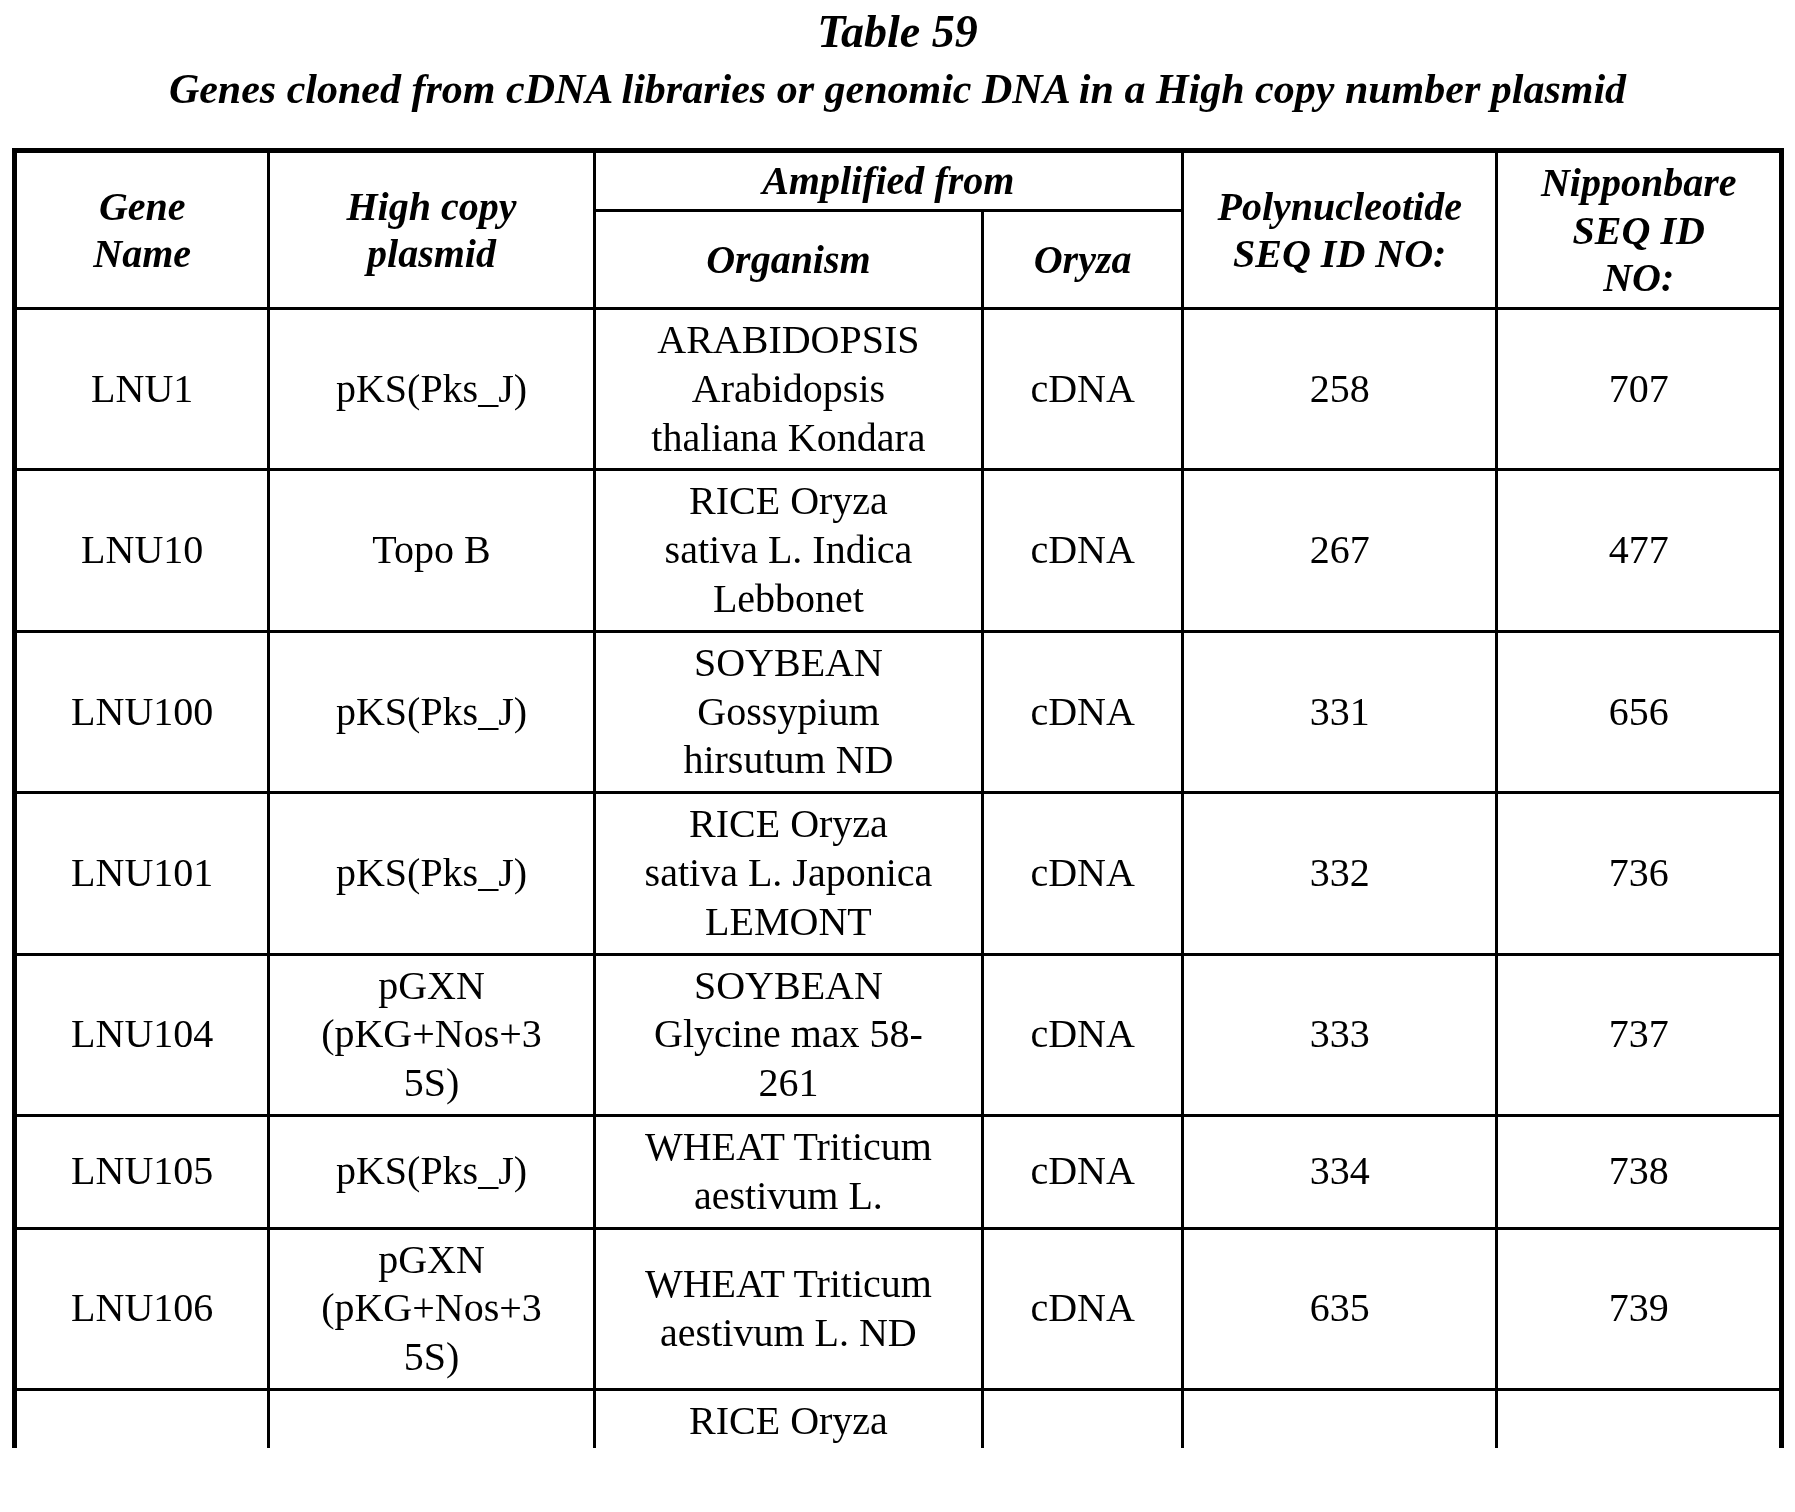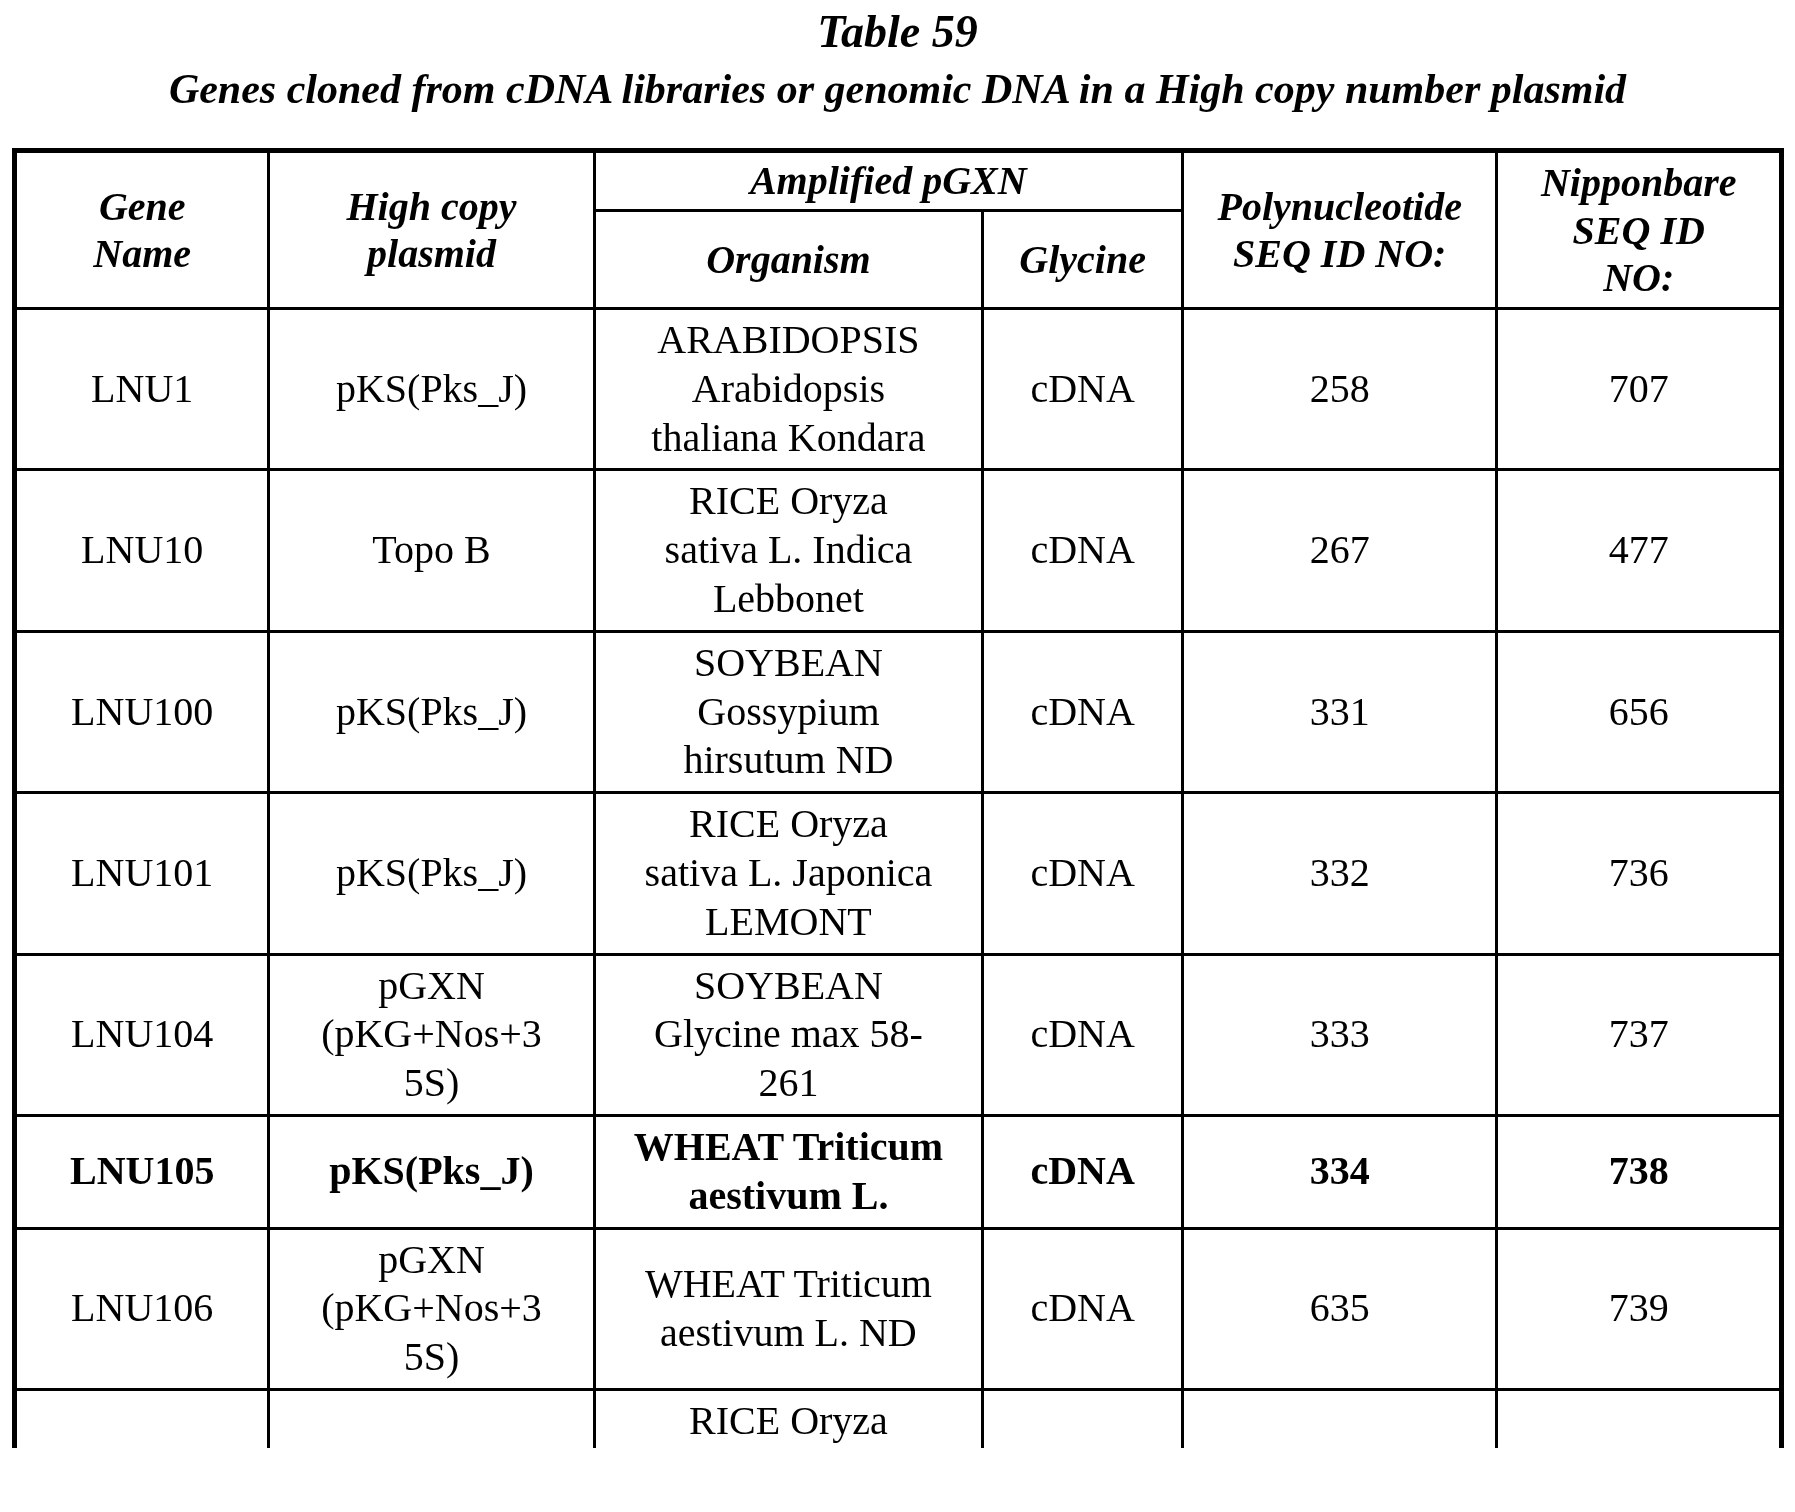--- a/index.html
+++ b/index.html
@@ -62,21 +62,20 @@
   }
   .genes td {
     font-size: 40px;
     line-height: 1.22;
   }
   .genes tbody tr {
     height: 158px;
   }
   .genes tbody tr.short {
     height: 112px;
-    font-weight: bold;
   }
   col.c-gene  { width: 14.4%; }
   col.c-plas  { width: 18.4%; }
   col.c-org   { width: 22.0%; }
   col.c-ori   { width: 11.3%; }
   col.c-poly  { width: 17.8%; }
   col.c-pep   { width: 16.1%; }
 </style>
 </head>
 <body>
@@ -94,30 +93,30 @@
         <col class="c-ori">
         <col class="c-poly">
         <col class="c-pep">
     </colgroup>
     <thead>
       <tr>
         <th rowspan="2">Gene
 Name</th>
         <th rowspan="2">High copy
 plasmid</th>
-        <th colspan="2" class="amplified">Amplified pGXN</th>
+        <th colspan="2" class="amplified">Amplified from</th>
         <th rowspan="2">Polynucleotide
 SEQ ID NO:</th>
         <th rowspan="2">Nipponbare
 SEQ ID
 NO:</th>
       </tr>
       <tr class="subhead">
         <th>Organism</th>
-        <th>Glycine</th>
+        <th>Oryza</th>
       </tr>
     </thead>
     <tbody>
       <tr>
         <td>LNU1</td>
         <td>pKS(Pks_J)</td>
         <td>ARABIDOPSIS
 Arabidopsis
 thaliana Kondara</td>
         <td>cDNA</td>

